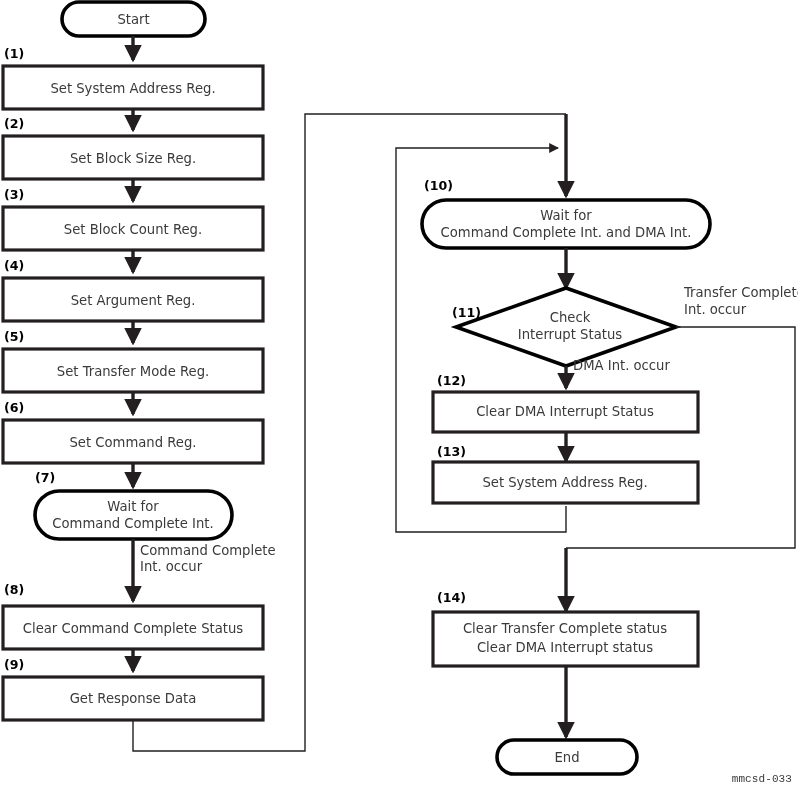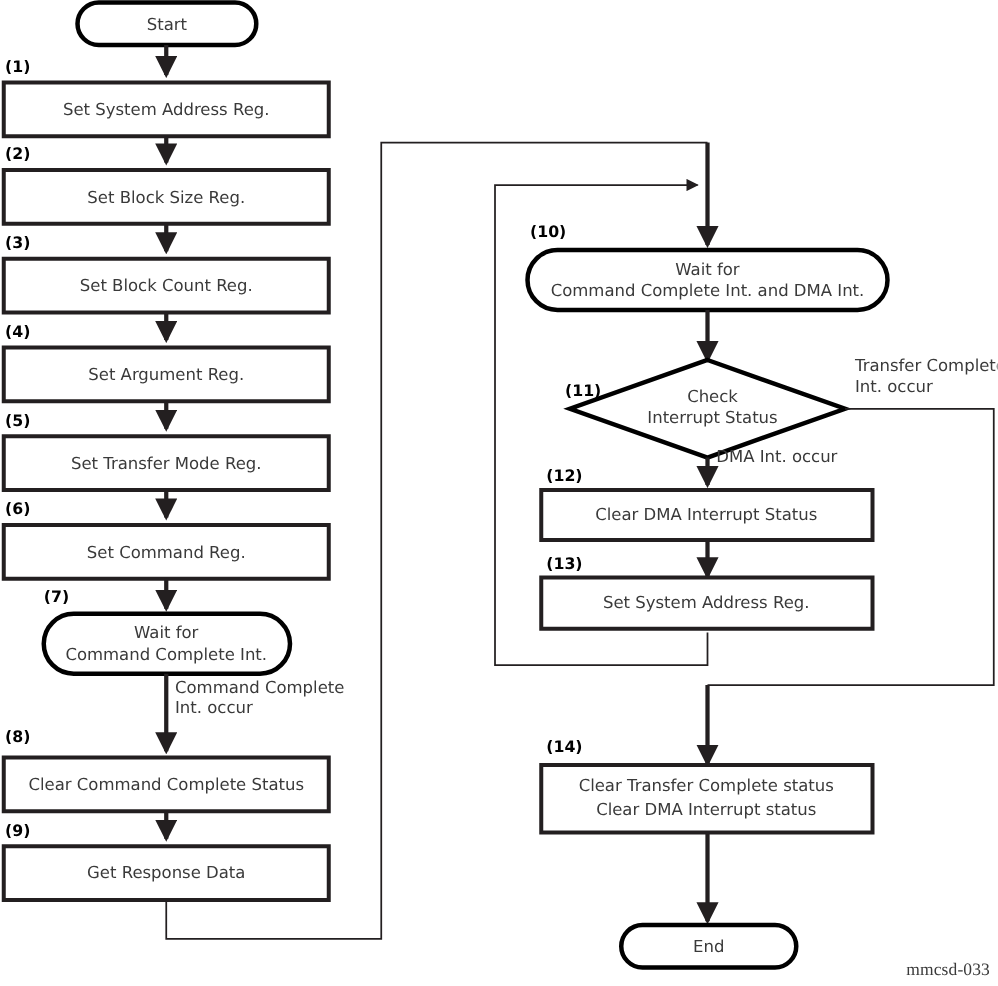--- a/index.html
+++ b/index.html
@@ -73,22 +73,22 @@
   }
   .thin-line {
     stroke: #231f20;
     stroke-width: 1.4;
     fill: none;
   }
   .caption {
     position: absolute;
     right: 6px;
     bottom: 4px;
-    font-family: Liberation Serif, serif;
-    font-size: 14px;
+    font-family: Liberation Mono, monospace;
+    font-size: 11px;
     color: #3a3a3a;
     letter-spacing: 0.1px;
   }
 </style>
 </head>
 <body>
 
 <svg id="flow" viewBox="0 0 798 789">
   <defs>
     <marker id="fatArrow" viewBox="0 0 10 10" refX="8.6" refY="5" markerWidth="5.2" markerHeight="5.2" orient="auto-start-reverse">

